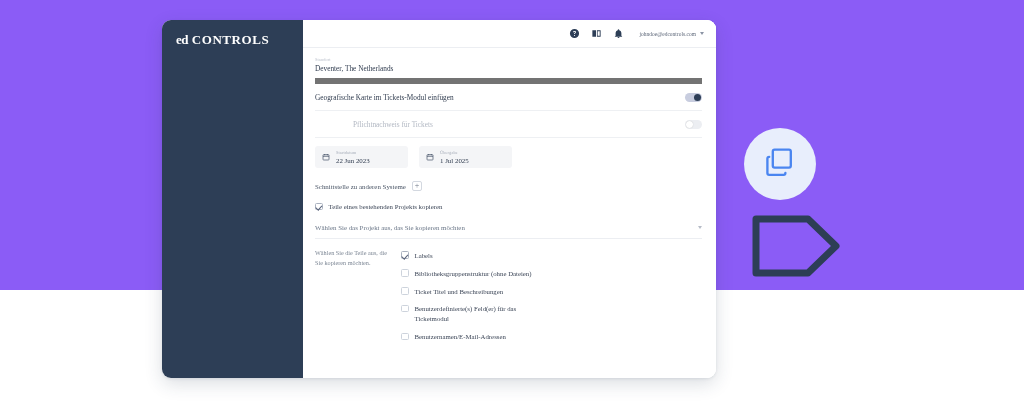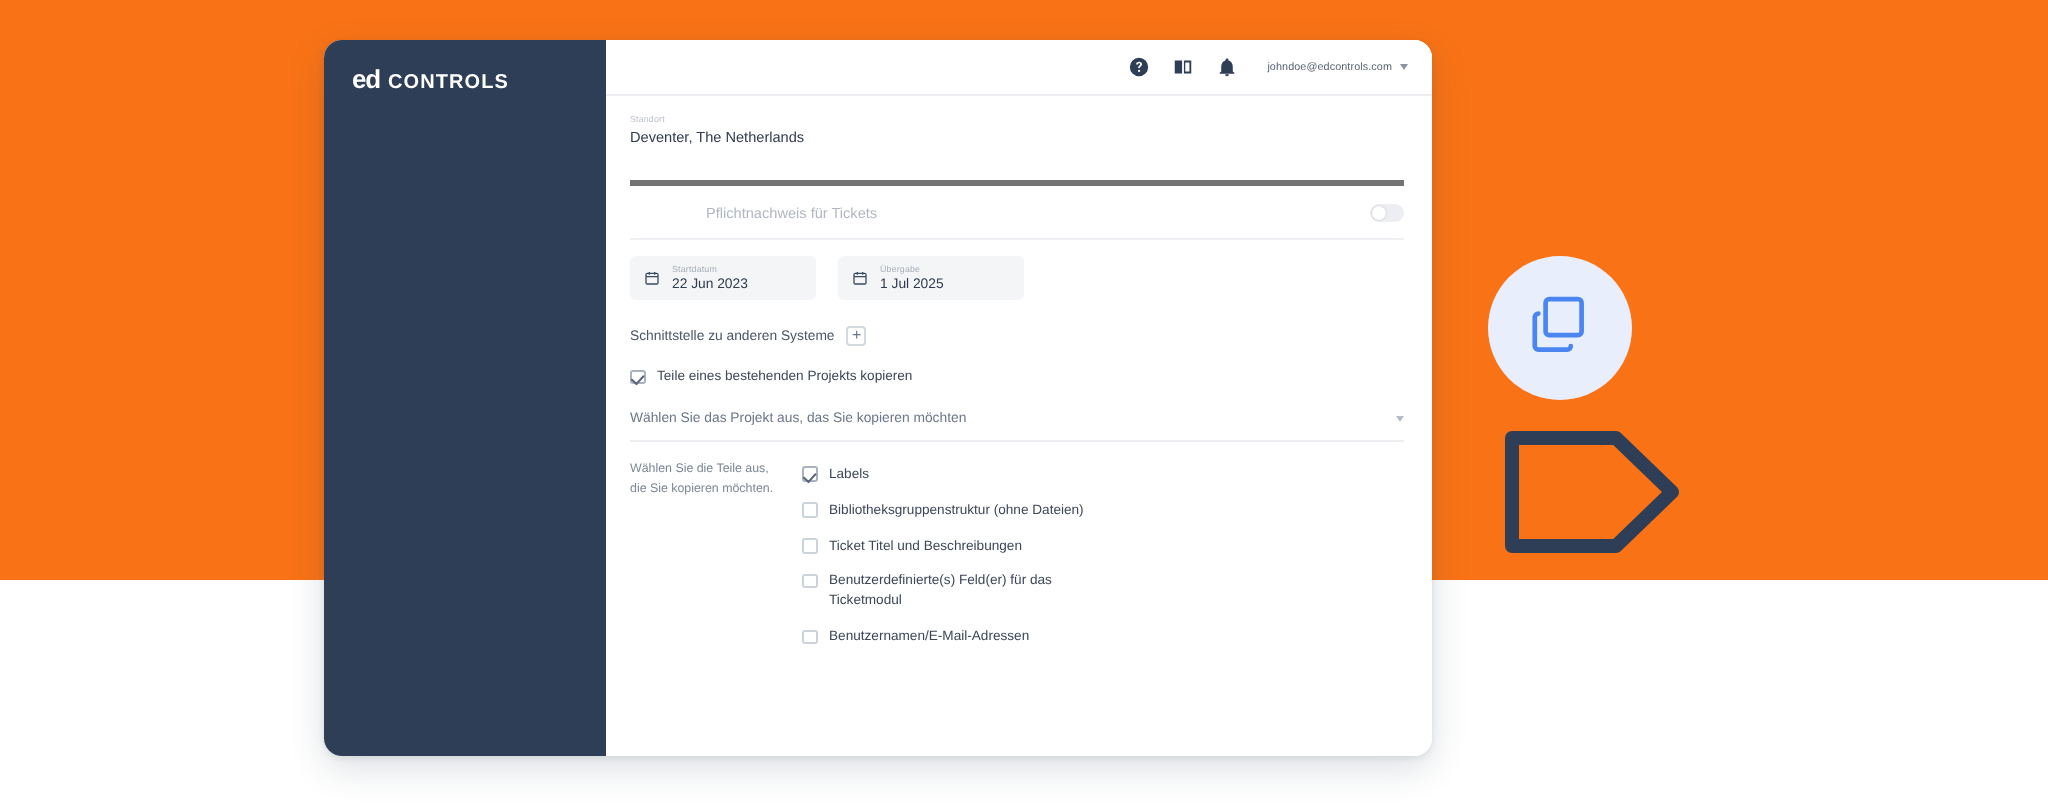--- a/index.html
+++ b/index.html
@@ -2,21 +2,21 @@
 <html><head>
 <meta charset="utf-8">
 <style>
   * { box-sizing: border-box; margin: 0; padding: 0; }
   html, body {
     width: 1024px; height: 402px;
     background: #ffffff;
     font-family: "Liberation Sans", sans-serif;
     overflow: hidden;
   }
-  .stage { position: relative; width: 1024px; height: 290px; background: #f97316; }
+  .stage { position: relative; width: 1024px; height: 290px; background: #8b5cf6; font-family: Liberation Serif, serif; }
 
   
   .window {
     position: absolute; left: 162px; top: 20px;
     width: 554px; height: 358px;
     border-radius: 9px;
     background: #ffffff;
     box-shadow: 0 6px 18px rgba(40,55,80,0.16), 0 1px 3px rgba(40,55,80,0.10);
     overflow: hidden;
     display: flex;
@@ -30,21 +30,21 @@
   .logo {
     position: absolute; left: 14px; top: 13px;
     display: flex; align-items: baseline; gap: 4px;
     color: #ffffff;
   }
   .logo-mark {
     font-size: 13px; font-weight: 700; letter-spacing: -0.6px;
     line-height: 1;
   }
   .logo-word {
-    font-size: 10px; font-weight: 700; letter-spacing: 0.55px;
+    font-size: 13px; font-weight: 700; letter-spacing: 0.55px;
     line-height: 1;
   }
 
   .content { flex: 1 1 auto; position: relative; background: #fff; }
 
   
   .topbar {
     height: 28px; width: 100%;
     display: flex; align-items: center; justify-content: flex-end;
     padding-right: 12px; gap: 11px;
@@ -60,22 +60,22 @@
 
   
   .form {
     position: absolute; left: 0; right: 0; top: 28px; bottom: 0;
     padding: 0 14px 0 12px;
     overflow: hidden;
   }
 
   .field-cut {
     padding-top: 9px;
-    border-bottom: 3px solid #737373;
-    padding-bottom: 17px;
+    border-bottom: 6px solid #737373;
+    padding-bottom: 5px;
   }
   .field-cut .tiny-label {
     font-size: 4.4px; color: #b9bfca; letter-spacing: .1px;
     margin-bottom: 2px; height: 5px; overflow: hidden;
   }
   .field-cut .field-val { font-size: 7.3px; color: #2f3b4e; }
 
   .toggle-row {
     display: flex; align-items: flex-start; justify-content: space-between;
     padding: 9px 0 8px 0;
@@ -208,20 +208,28 @@
         </div>
       </div>
 
       <div class="form">
 
         <div class="field-cut">
           <div class="tiny-label">Standort</div>
           <div class="field-val">Deventer, The Netherlands</div>
         </div>
 
+        <div class="toggle-row">
+          <div class="tr-texts">
+            <div class="tr-title">Geografische Karte im Tickets-Modul einfügen</div>
+          </div>
+          <div class="toggle">
+            <div class="knob"></div>
+          </div>
+        </div>
 
         <div class="toggle-row">
           <div class="tr-texts">
             <div class="tr-title muted">Pflichtnachweis für Tickets</div>
           </div>
           <div class="toggle off">
             <div class="knob"></div>
           </div>
         </div>
 

